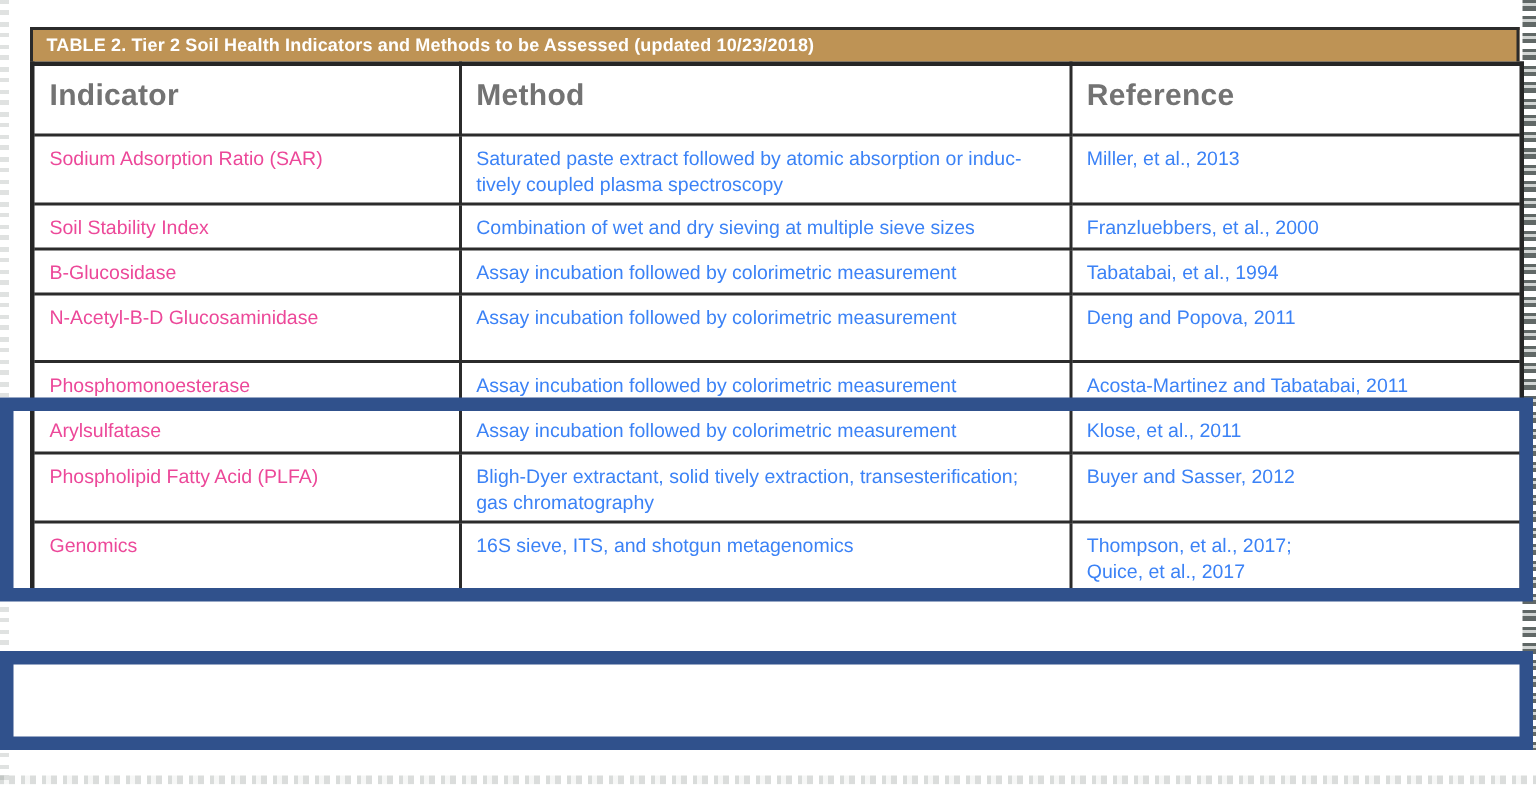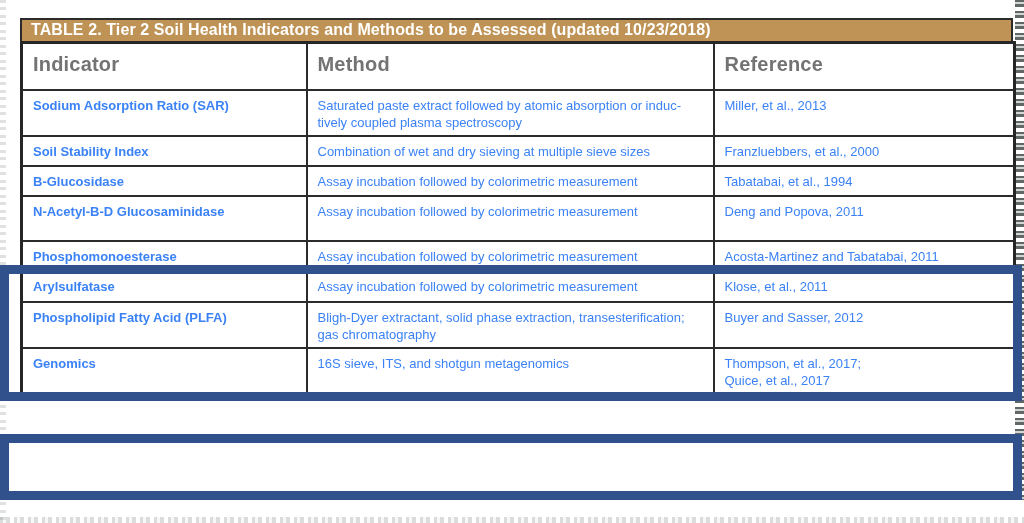--- a/index.html
+++ b/index.html
@@ -45,21 +45,21 @@
       rgba(255,255,255,0) 10px 15px);
   }
 
   .doc{position:absolute;left:20px;top:18px;width:993px;}
   .title-bar{
     width:100%;height:23px;
     background:var(--title-bg);
     border:2px solid var(--line);
     border-bottom:none;
     color:var(--title-text);
-    font-size:16px;font-weight:bold;
+    font-size:12px;font-weight:bold;
     line-height:20px;
     padding-left:9px;
     letter-spacing:0.1px;
     white-space:nowrap;overflow:hidden;
   }
   table.soil-table{
     width:993px;
     table-layout:fixed;
     border-collapse:collapse;
     border:3px solid #262626;
@@ -78,21 +78,21 @@
   }
   .soil-table tbody{font-size:13px;line-height:1.32;}
   .soil-table tbody tr{height:30px;}
   .soil-table tbody tr:nth-child(1){height:45px;}
   .soil-table tbody tr:nth-child(4){height:45px;}
   .soil-table tbody tr:nth-child(6){height:31px;}
   .soil-table tbody tr:nth-child(9){height:32px;}
   .soil-table tbody tr:nth-child(10){height:39px;}
   .soil-table tbody tr:nth-child(11){height:53px;}
   .soil-table tbody tr:nth-child(12){height:29px;}
-  td.c-ind{font-weight:bold;color:#3b82f6;}
+  td.c-ind{font-weight:normal;color:#ec4899;}
   td.c-met,td.c-ref{white-space:pre-line;color:#3b82f6;}
 
   #highlight-layer{position:absolute;inset:0;pointer-events:none;}
   .highlight-box{
     position:absolute;
     left:0;width:1022px;
     border:9px solid var(--blue);
   }
 </style>
 </head>
@@ -157,21 +157,21 @@
   </tr>
 
   <tr>
     <td class="c-ind">Arylsulfatase</td>
     <td class="c-met">Assay incubation followed by colorimetric measurement</td>
     <td class="c-ref">Klose, et al., 2011</td>
   </tr>
 
   <tr>
     <td class="c-ind">Phospholipid Fatty Acid (PLFA)</td>
-    <td class="c-met">Bligh-Dyer extractant, solid phase extraction, transesterification;
+    <td class="c-met">Bligh-Dyer extractant, solid tively extraction, transesterification;
 gas chromatography</td>
     <td class="c-ref">Buyer and Sasser, 2012</td>
   </tr>
 
   <tr>
     <td class="c-ind">Genomics</td>
     <td class="c-met">16S sieve, ITS, and shotgun metagenomics</td>
     <td class="c-ref">Thompson, et al., 2017;
 Quice, et al., 2017</td>
   </tr>

